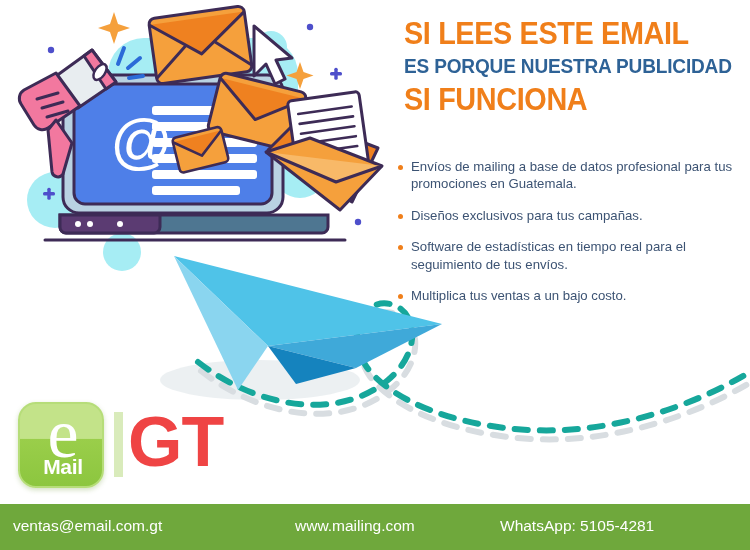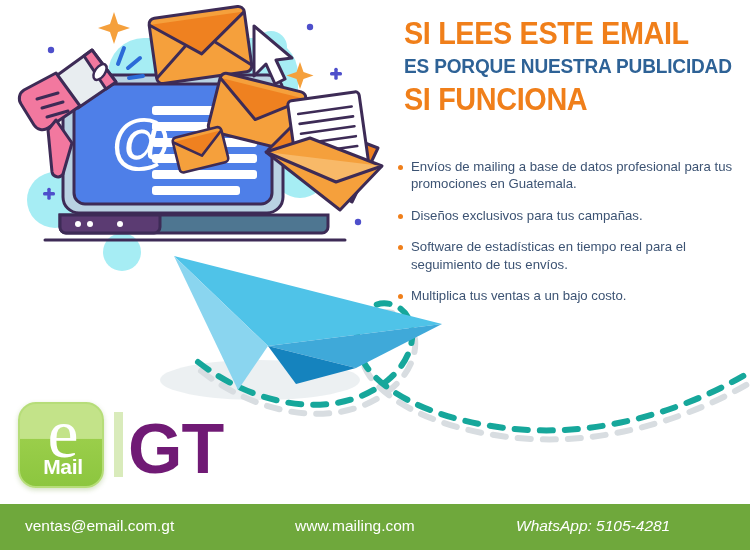--- a/index.html
+++ b/index.html
@@ -137,22 +137,22 @@
     position: absolute;
     left: 96px;
     top: 10px;
     width: 9px;
     height: 65px;
     background: #d9ebbb;
   }
   #logo-gt {
     position: absolute;
     left: 110px;
-    top: 12px;
-    color: #701a75;
+    top: 5px;
+    color: #ef4444;
     font-size: 70px;
     font-weight: bold;
     line-height: 1;
     letter-spacing: -1px;
   }
 
   
   #footer {
     position: absolute;
     left: 0;
@@ -161,23 +161,23 @@
     height: 46px;
     background: #6FA83C;
     color: #ffffff;
   }
   .footer-item {
     position: absolute;
     top: 13px;
     font-size: 15.5px;
     white-space: nowrap;
   }
-  #footer-email   { left: 25px; }
+  #footer-email   { left: 13px; }
   #footer-website { left: 295px; }
-  #footer-whatsapp{ left: 516px; font-style: italic; }
+  #footer-whatsapp{ left: 500px; }
 </style>
 </head>
 <body>
 
 <div id="banner">
 
   <svg id="illustration" viewBox="0 0 390 400">
 
     <g>
       <rect x="108" y="38" width="190" height="135" rx="36" fill="#A6EDF4"></rect>

